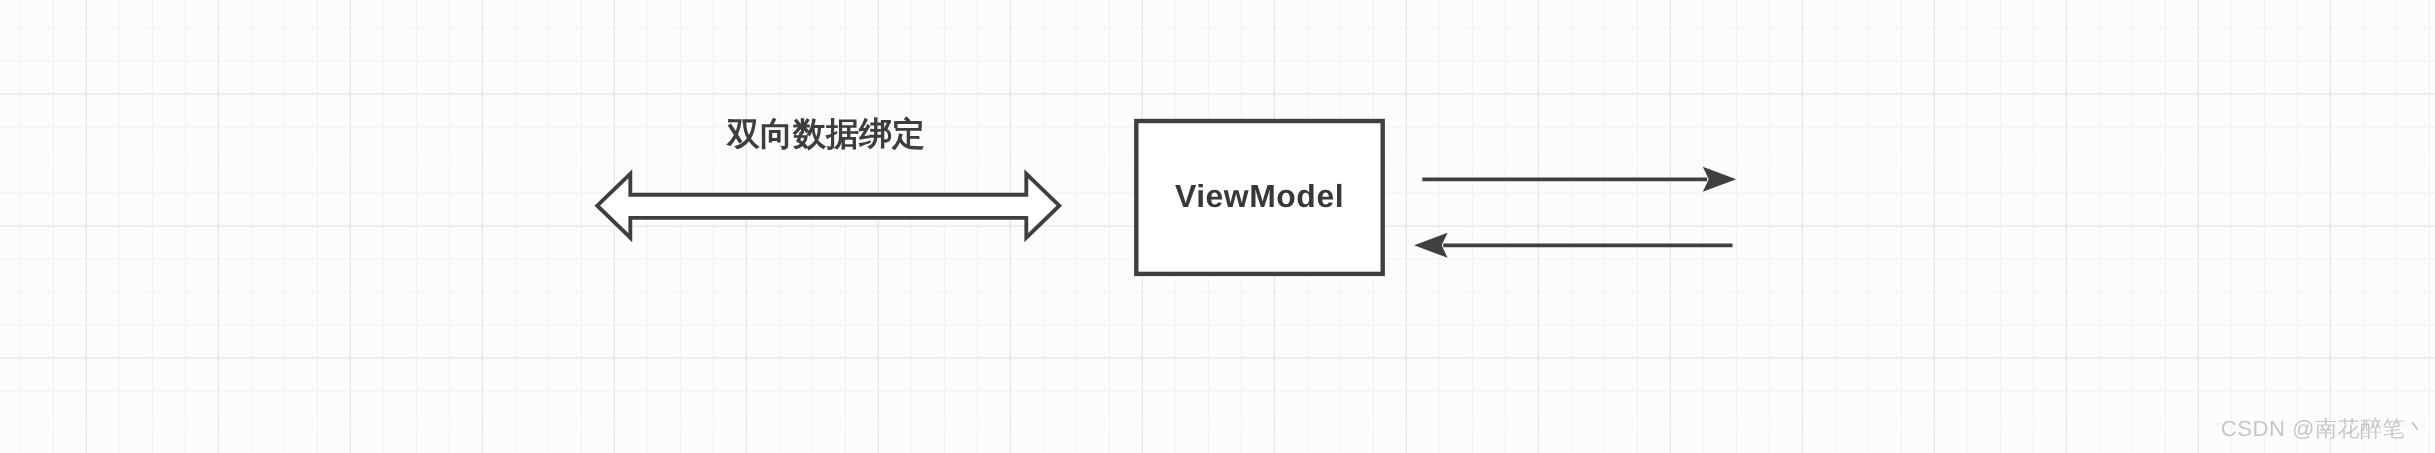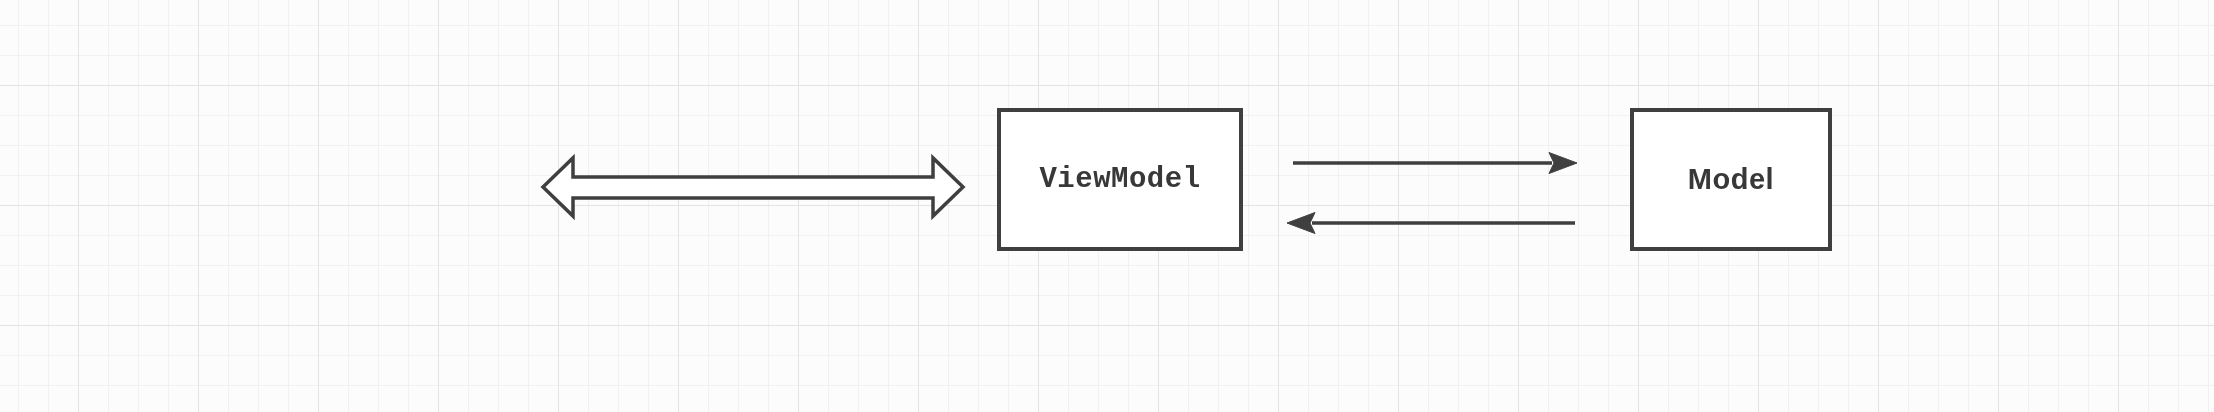--- a/index.html
+++ b/index.html
@@ -30,21 +30,21 @@
     border: 4px solid #3f3f3f;
     display: flex;
     align-items: center;
     justify-content: center;
     font-weight: bold;
     font-size: 29px;
     color: #383838;
     letter-spacing: 0.5px;
   }
   .node-view      { left: 303px; top: 115px; width: 202px; height: 144px; }
-  .node-viewmodel { left: 997px; top: 108px; width: 246px; height: 143px; font-family: Liberation Mono, monospace; }
+  .node-viewmodel { left: 1031px; top: 108px; width: 228px; height: 143px; }
   .node-model     { left: 1630px; top: 108px; width: 202px; height: 143px; }
 
   .edge-label {
     position: absolute;
     left: 601px;
     top: 106px;
     width: 300px;
     text-align: center;
     font-weight: bold;
     font-size: 30px;
@@ -87,19 +87,18 @@
       <path d="M1312 223 H1575" fill="none" stroke="#3f3f3f" stroke-width="3.5"></path>
       <polygon points="1287,223 1315,212.5 1310,223 1315,233.5" fill="#3f3f3f" stroke="#3f3f3f" stroke-width="1"></polygon>
     </g>
   </svg>
 
 
   <div class="node node-viewmodel">
     <span>ViewModel</span>
   </div>
 
-  <div class="node node-model">
-    <span>Model</span>
-  </div>
 
+  <div class="edge-label">双向数据绑定</div>
 
+  <div class="watermark">CSDN @南花醉笔丶</div>
 
 </div>
 
 </body></html>

